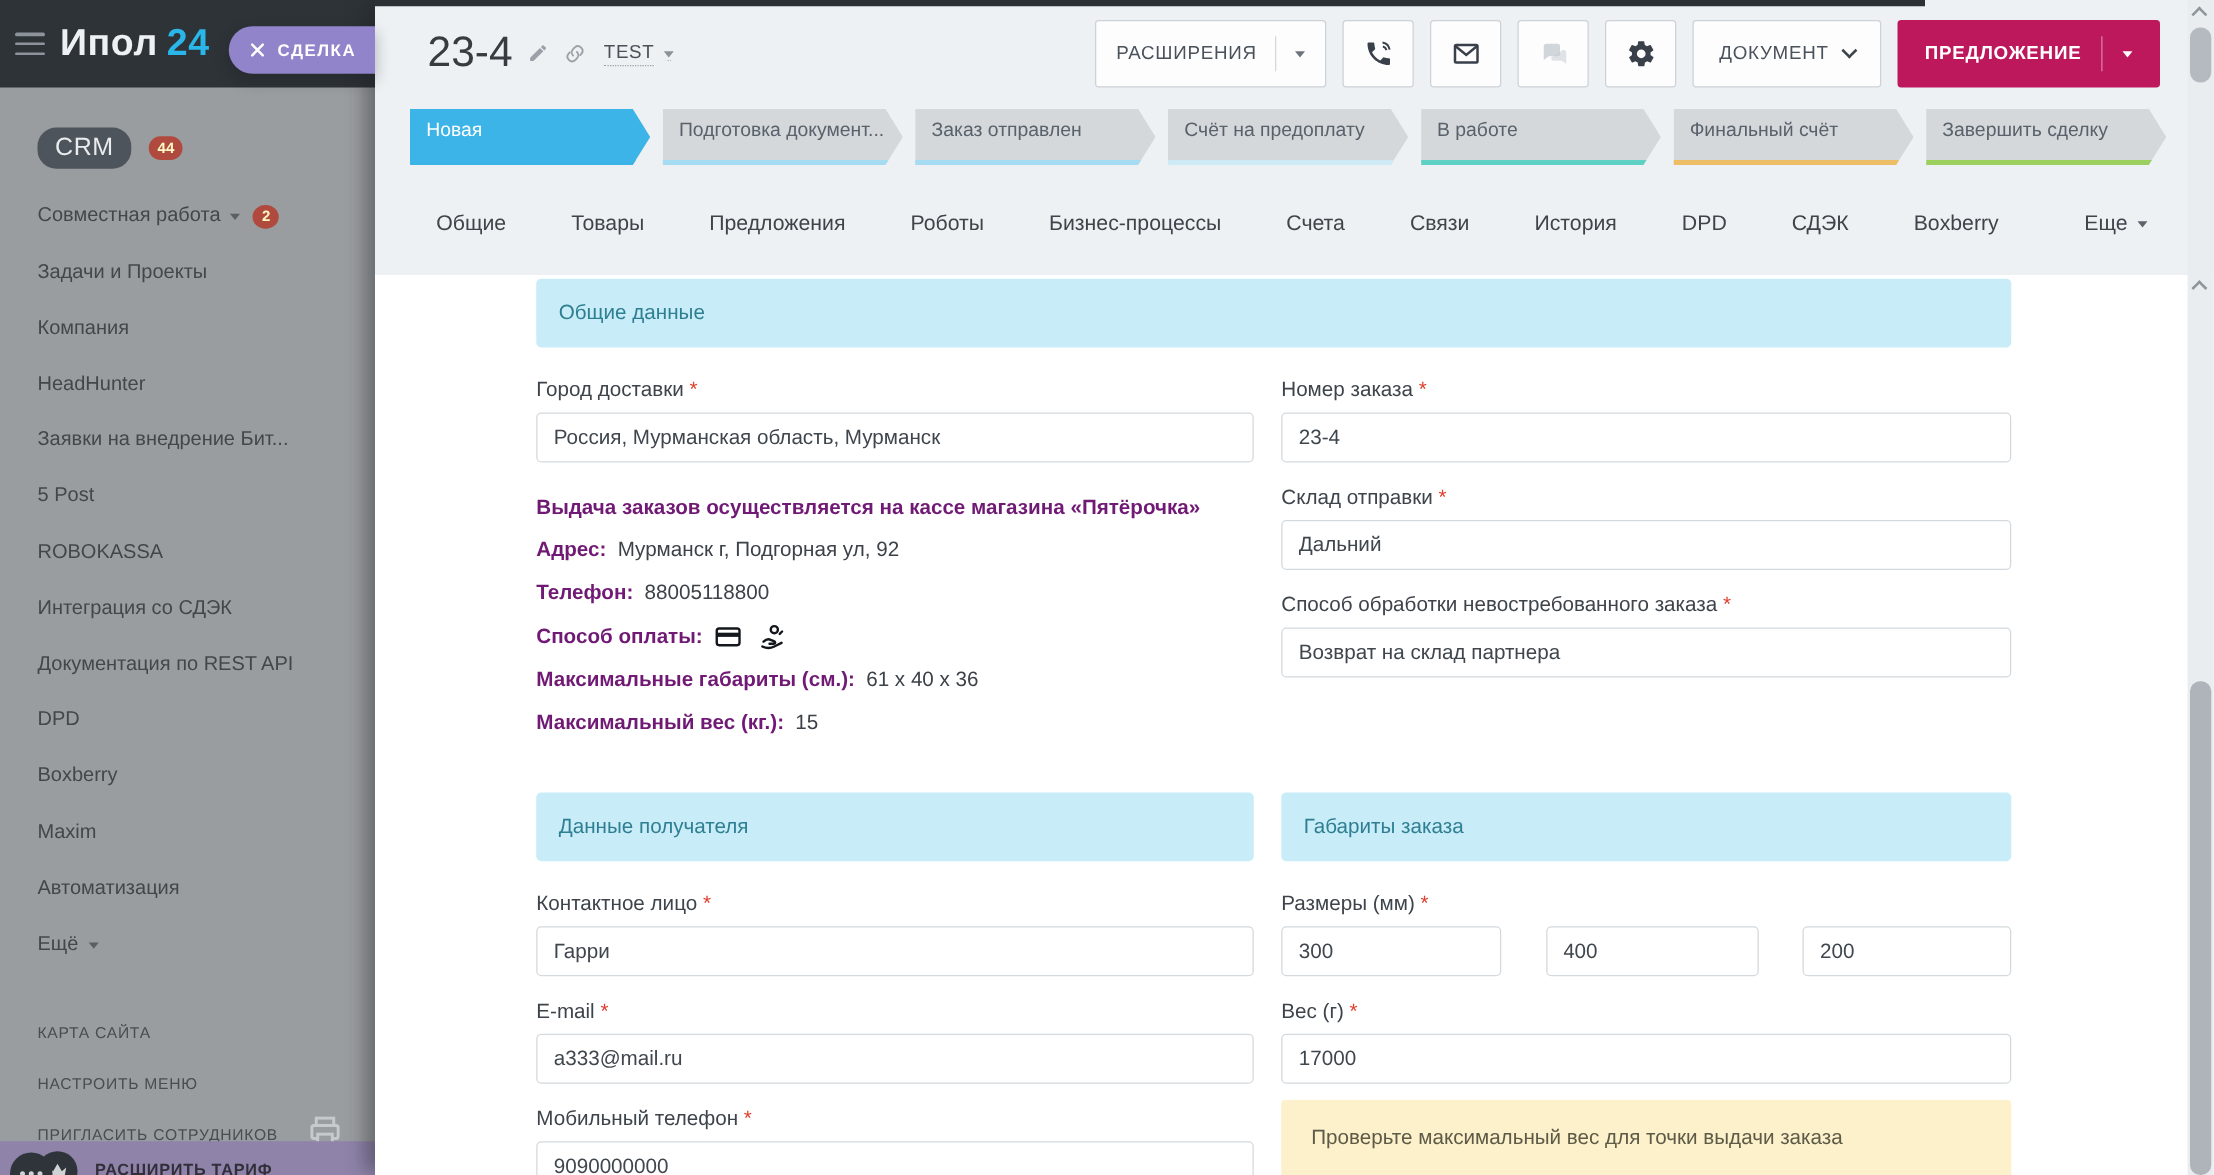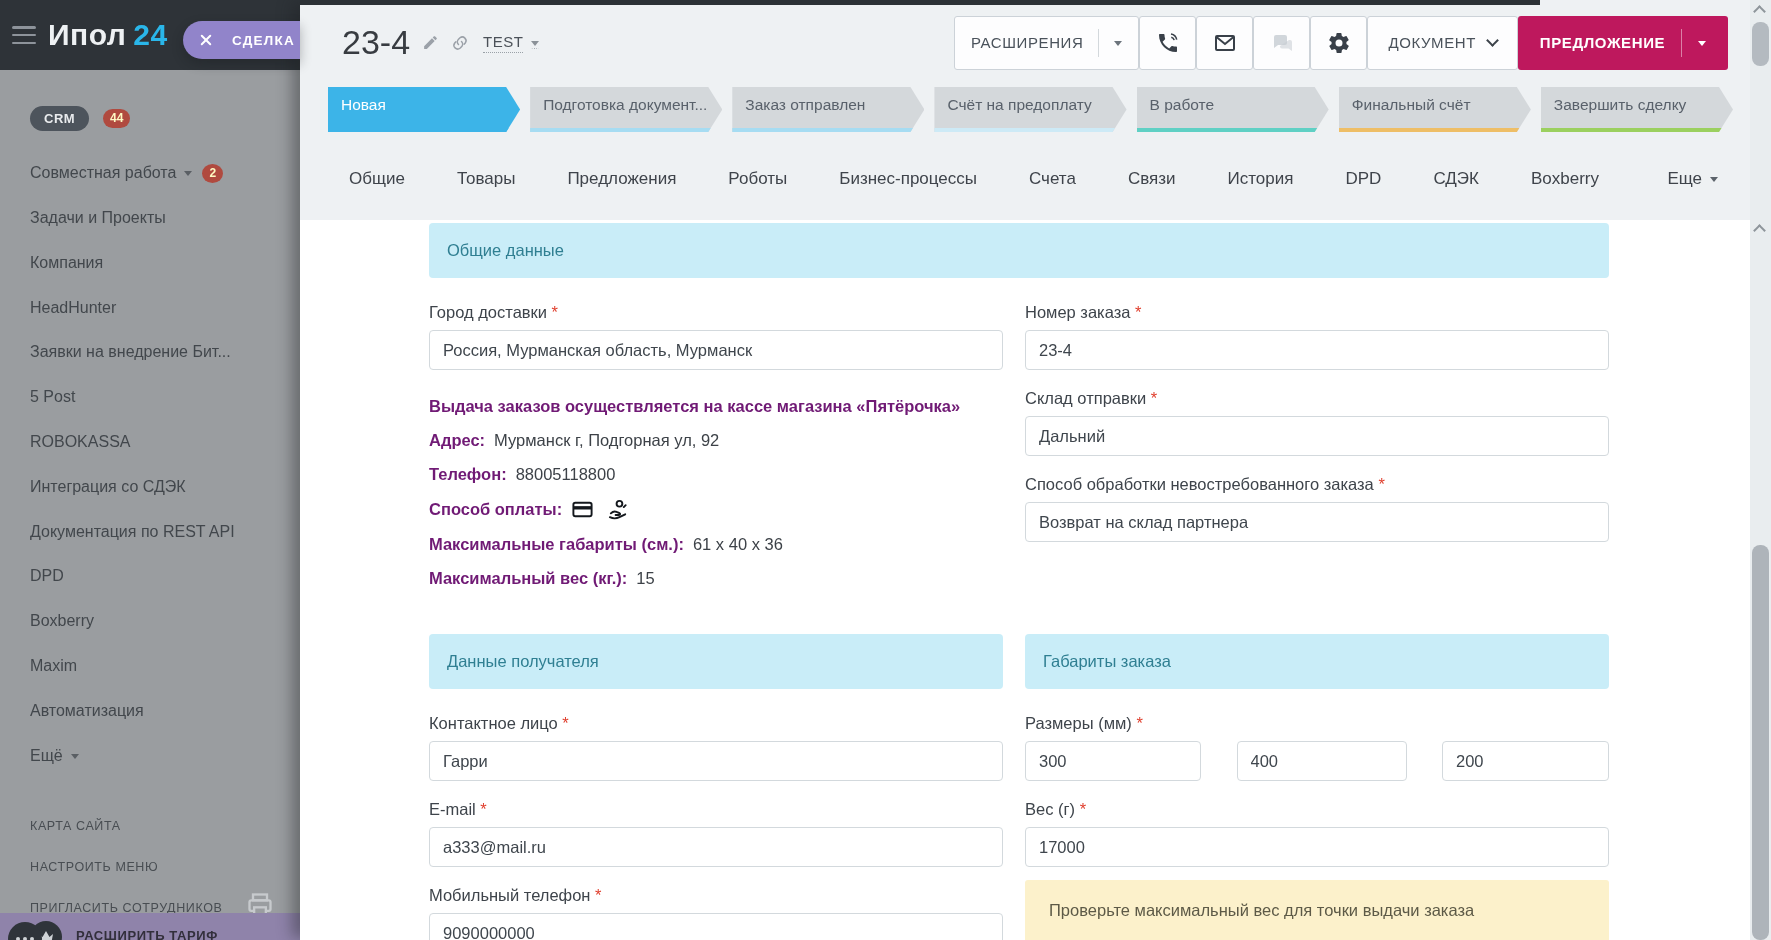--- a/index.html
+++ b/index.html
@@ -13,22 +13,22 @@
     padding-left:12px; }
   .hamburger { width:24px; height:18px; display:flex; flex-direction:column;
     justify-content:space-between; cursor:pointer; margin-right:12px; }
   .hamburger span { display:block; height:2.5px; background:#8d939a; border-radius:2px; }
   .logo { font-size:30px; font-weight:700; letter-spacing:.5px; }
   .logo .lp { color:#eef1f3; }
   .logo .la { color:#2ab6e9; margin-left:7px; }
 
   .menu { padding:26px 0 0 30px; list-style:none; }
   .crm-row { display:flex; align-items:center; height:40px; margin-bottom:10px; }
-  .crm-pill { background:#4d545c; color:#e9ebed; font-size:13px; letter-spacing:.5px;
-    border-radius:15px; padding:5px 14px;font-weight:bold; }
+  .crm-pill { background:#4d545c; color:#e9ebed; font-size:20px; letter-spacing:.5px;
+    border-radius:15px; padding:5px 14px; }
   .badge-red { background:#b04a3f; color:#fef9c3; font-size:12px; font-weight:700;
     border-radius:10px; min-width:21px; height:19px; display:inline-flex;
     align-items:center; justify-content:center; padding:0 7px; margin-left:14px; }
   .menu li { height:44.8px; display:flex; align-items:center; font-size:16px;
     color:#42474c; cursor:pointer; white-space:nowrap; }
   .caret { width:0; height:0; border:4px solid transparent; border-top:5px solid #5a5f64;
     display:inline-block; margin:5px 0 0 8px; }
   .menu .badge-red.circ { border-radius:50%; width:21px; padding:0; margin-left:10px; }
 
   .side-foot { padding:28px 0 0 30px; list-style:none; }
@@ -44,21 +44,21 @@
   .upgrade-label { font-size:13px; font-weight:700; letter-spacing:.6px; color:#322f3b;
     margin:15px 0 0 14px; }
   .helper-circle { position:absolute; left:8px; top:922px; width:34px; height:34px;
     border-radius:50%; background:#2f343a; display:flex; align-items:center;
     justify-content:center; gap:3px; cursor:pointer; }
   .helper-circle i { width:4px; height:4px; border-radius:50%; background:#cfd3d6; }
 
   
   .slider-tab { position:absolute; left:183px; top:21px; width:117px; height:38px;
     background:#9184ca; border-radius:19px 0 0 19px; display:flex; align-items:center;
-    padding-left:17px; gap:20px; cursor:pointer; z-index:5;
+    padding-left:17px; gap:10px; cursor:pointer; z-index:5;
     box-shadow:0 5px 12px rgba(20,22,26,.3); }
   .xmark { position:relative; width:12px; height:12px; }
   .xmark::before,.xmark::after { content:""; position:absolute; left:5px; top:-1px;
     width:2px; height:14px; background:#fff; border-radius:1px; }
   .xmark::before { transform:rotate(45deg); } .xmark::after { transform:rotate(-45deg); }
   .slider-tab b { color:#fff; font-size:13.5px; letter-spacing:1.2px; font-weight:700; }
 
   
   .panel { position:absolute; left:300px; top:0; width:1471px; height:940px;
     background:#fff; box-shadow:-10px 0 14px -2px rgba(30,33,36,.4); }
@@ -68,21 +68,21 @@
 
   .title-row { height:75px; display:flex; align-items:center;
     padding:0 43px 0 42px; }
   .deal-title { font-size:34px; color:#383c41; }
   .t-icon { color:#9ba1a8; margin-left:12px; cursor:pointer; display:flex; }
   .stage-select { margin-left:14px; display:flex; align-items:center; cursor:pointer; }
   .stage-select span { font-size:15px; letter-spacing:.5px; color:#4b5158;
     border-bottom:1px dotted #9aa1a7; padding-bottom:2px; }
   .stage-select .caret { border-top-color:#8b9298; }
 
-  .toolbar { margin-left:auto; display:flex; align-items:flex-end; }
+  .toolbar { margin-left:auto; display:flex; align-items:flex-end; gap:13px; }
   .btn { height:54px; background:#fdfdfe; border:1px solid #ccd2d8; border-radius:3px;
     color:#4a525b; font-size:15px; letter-spacing:.6px; display:inline-flex;
     align-items:center; justify-content:center; cursor:pointer;
     font-family:"Liberation Sans",sans-serif; }
   .btn-ext { padding:0 16px; }
   .btn-ext .vdiv { width:1px; height:28px; background:#d3d8dc; margin:0 15px; }
   .btn-ext .caret { border-top-color:#6c747c; margin-top:5px; margin-left:0; }
   .btn-icon { width:57px; }
   .btn-icon svg { width:24px; height:24px; }
   .ic-dark { color:#394049; } .ic-dim { color:#c6ccd2; }

